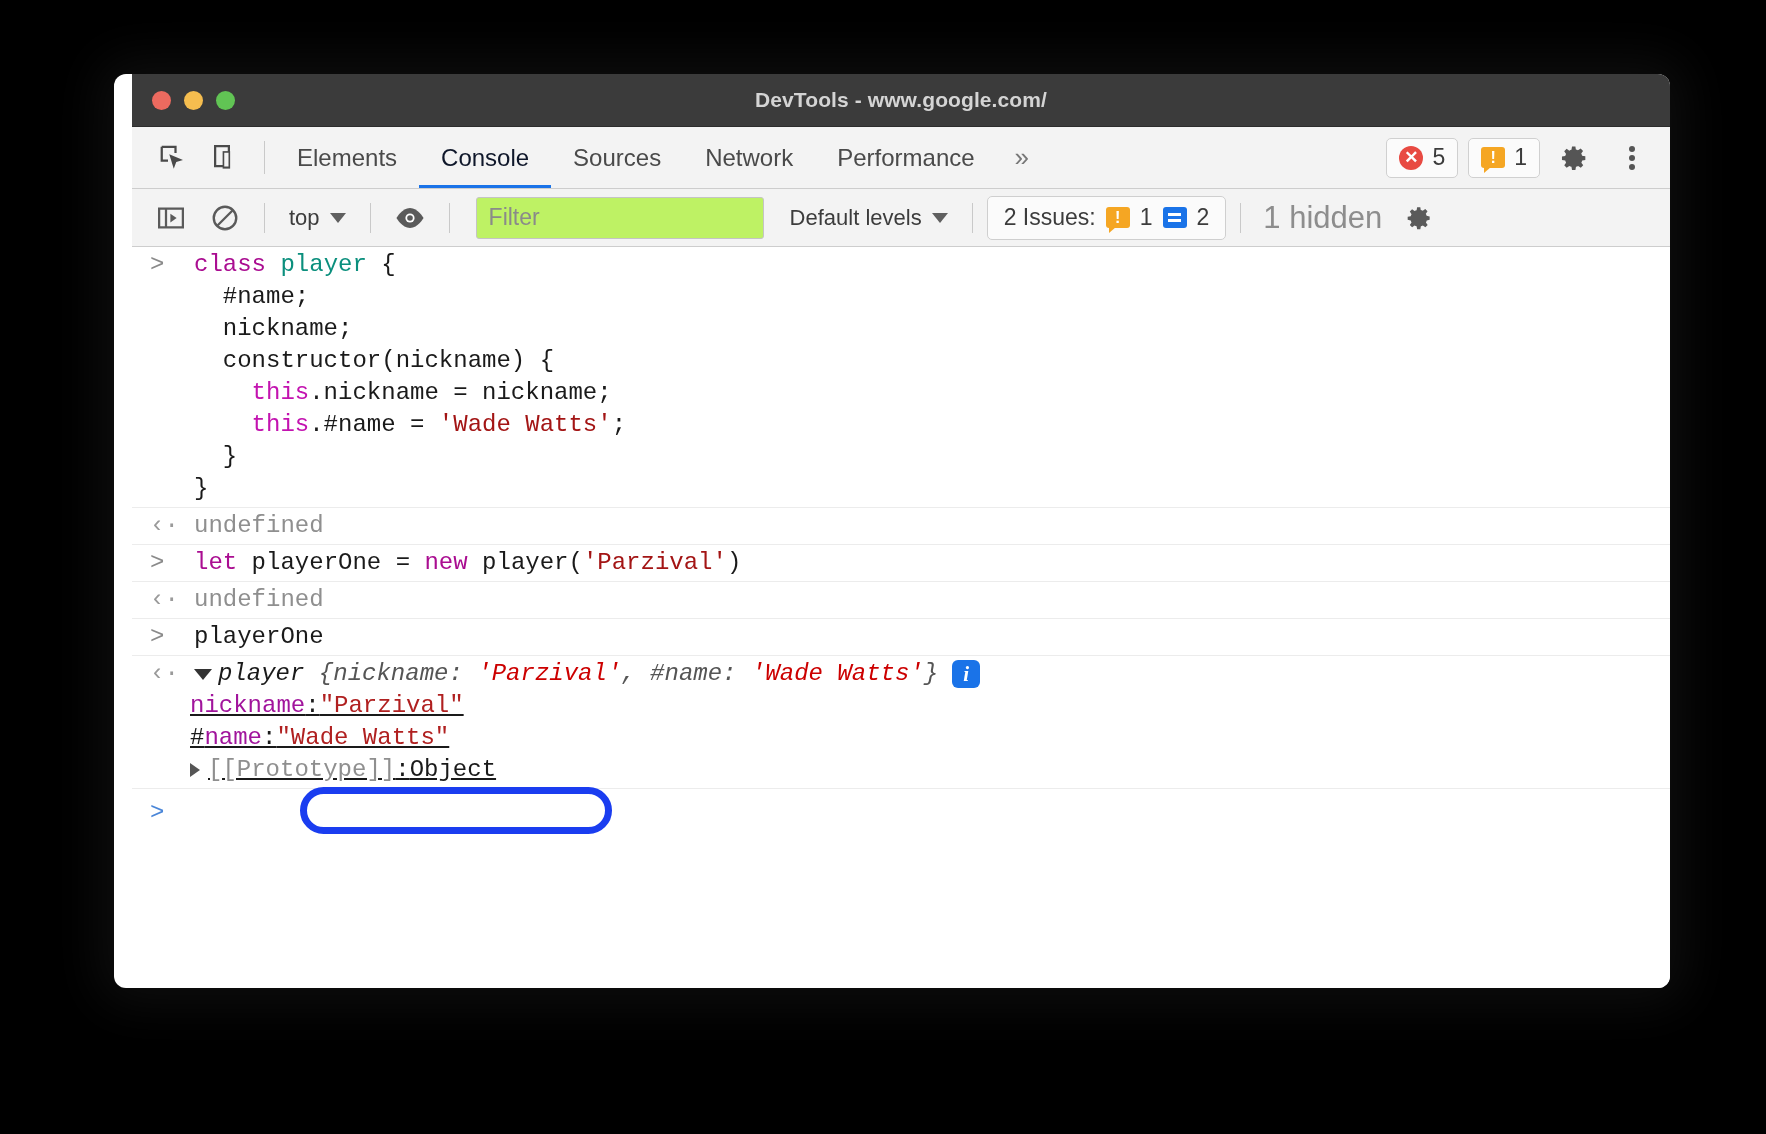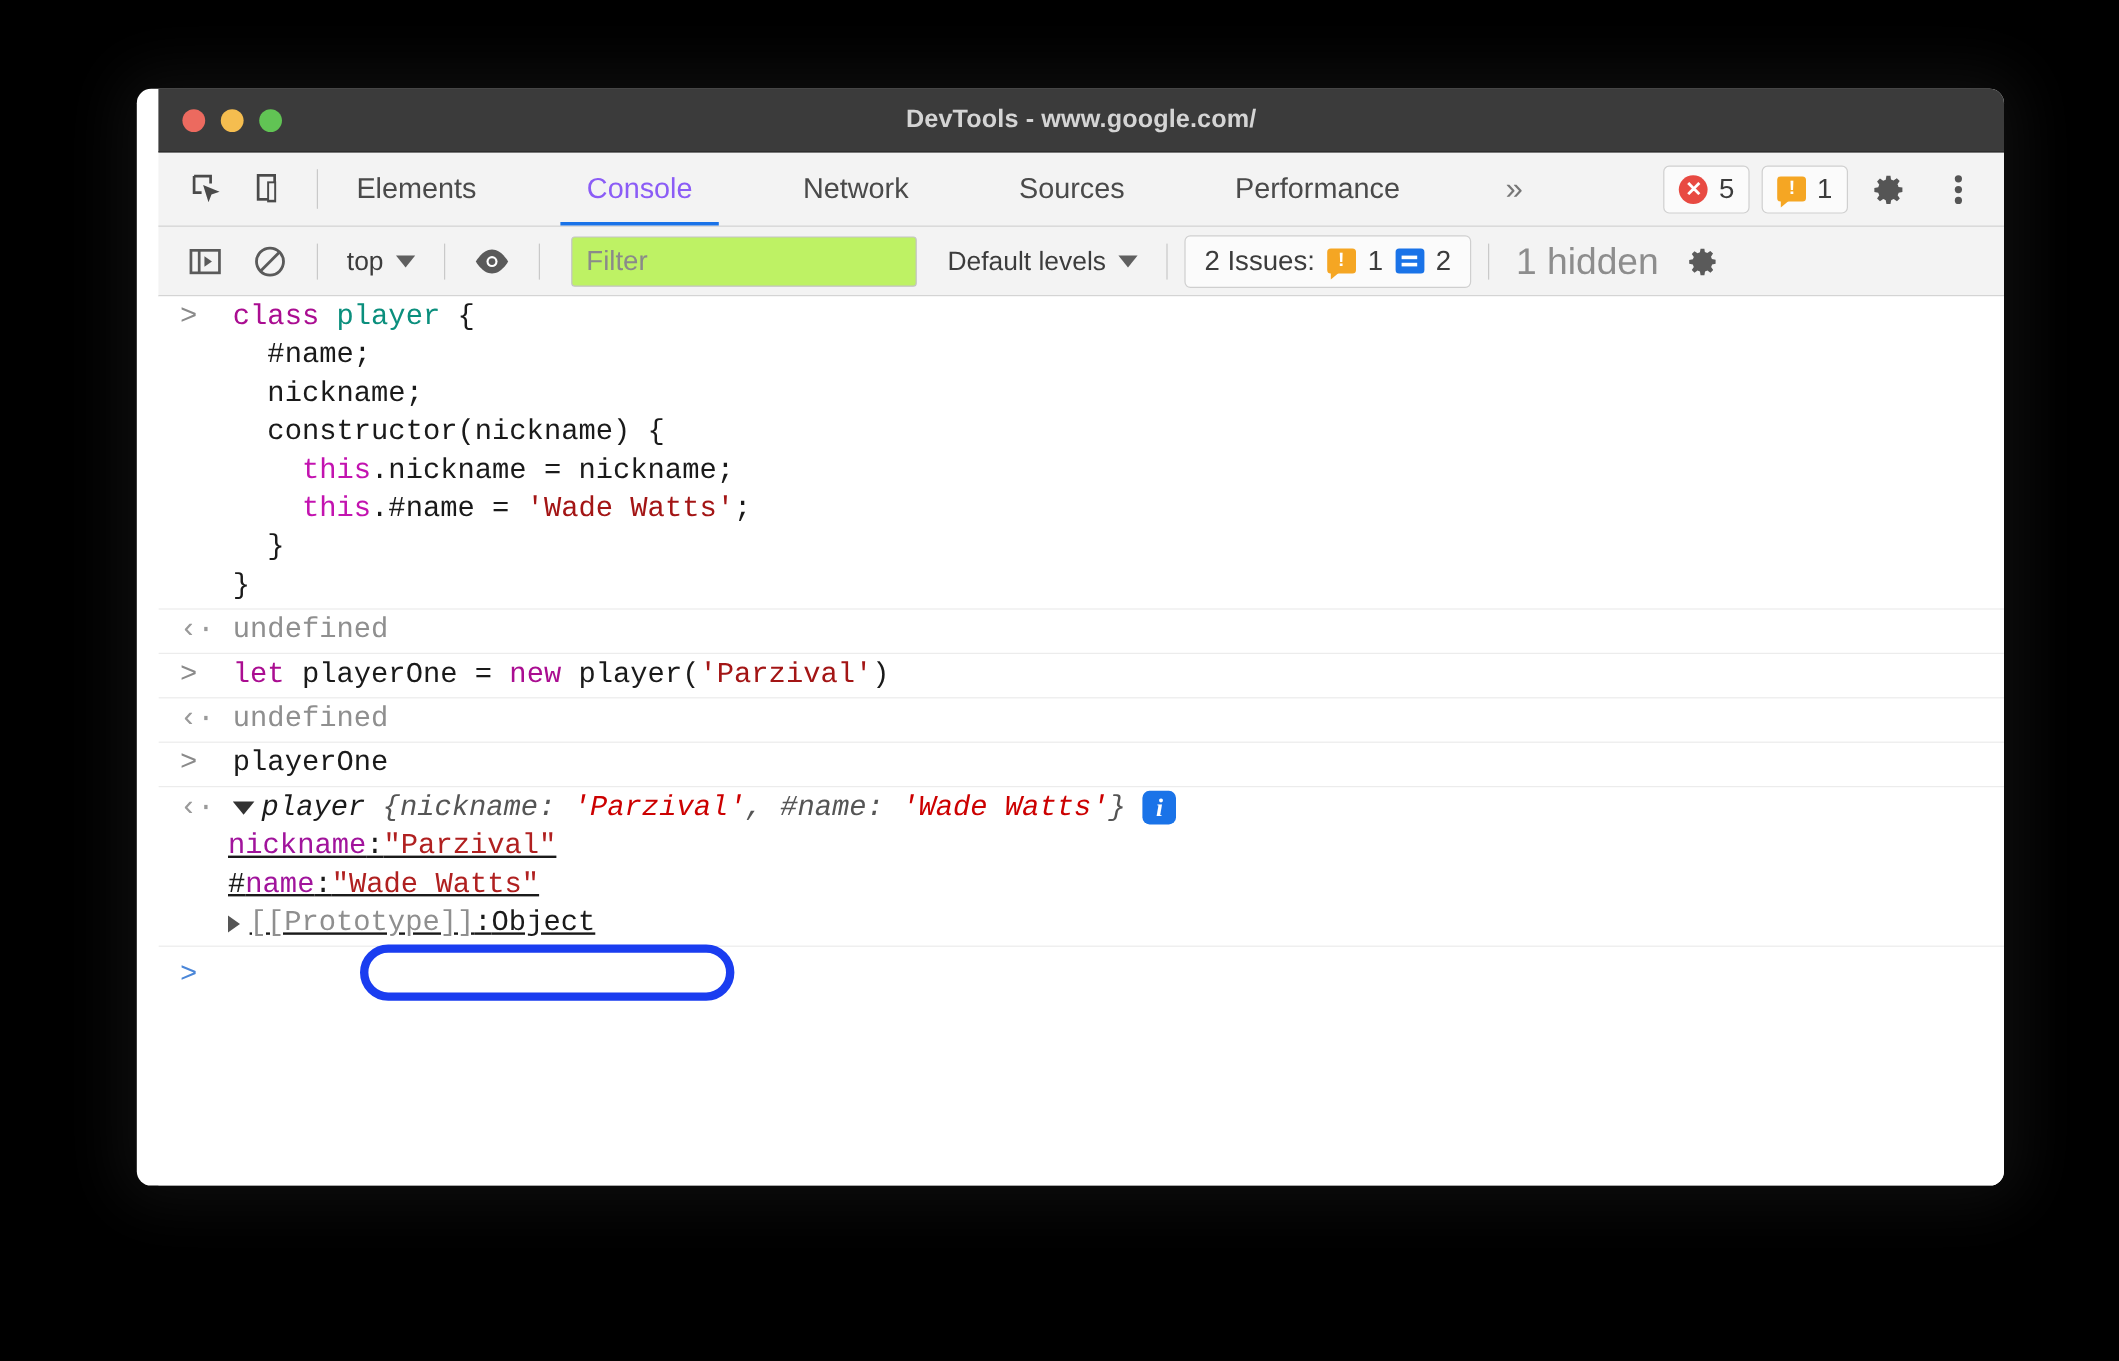--- a/index.html
+++ b/index.html
@@ -93,34 +93,33 @@
   }
   .vsep {
     width: 1px;
     background: #c9c9c9;
     margin: 14px 10px;
     flex: 0 0 1px;
   }
   .tabs {
     display: flex;
     align-items: stretch;
-    gap: 48px;
   }
   .tab {
     display: flex;
     align-items: center;
     padding: 0 22px;
     font-size: 24px;
     color: #4a4a4a;
     cursor: pointer;
     position: relative;
     white-space: nowrap;
   }
   .tab.active {
-    color: #8b5cf6;
+    color: #0f172a;
     box-shadow: inset 0 -3px 0 #1a73e8;
   }
   .tab-more {
     display: flex;
     align-items: center;
     padding: 0 18px;
     color: #777;
     font-size: 26px;
     cursor: pointer;
   }
@@ -399,22 +398,22 @@
         <svg width="30" height="30" viewBox="0 0 24 24">
           <rect x="2.5" y="2.5" width="11" height="16" fill="none" stroke="#4a4a4a" stroke-width="1.8"></rect>
           <rect x="8.5" y="6.5" width="6" height="14" fill="#4a4a4a"></rect>
           <rect x="9.8" y="7.8" width="3.4" height="11" fill="#f3f3f3"></rect>
         </svg>
       </div>
       <div class="vsep"></div>
       <div class="tabs">
         <div class="tab">Elements</div>
         <div class="tab active">Console</div>
+        <div class="tab">Sources</div>
         <div class="tab">Network</div>
-        <div class="tab">Sources</div>
         <div class="tab">Performance</div>
         <div class="tab-more">»</div>
       </div>
       <div class="tabstrip-right">
         <div class="count-chip">
           <span class="err-glyph">✕</span>
           <span>5</span>
         </div>
         <div class="count-chip">
           <span class="warn-glyph">!</span>

